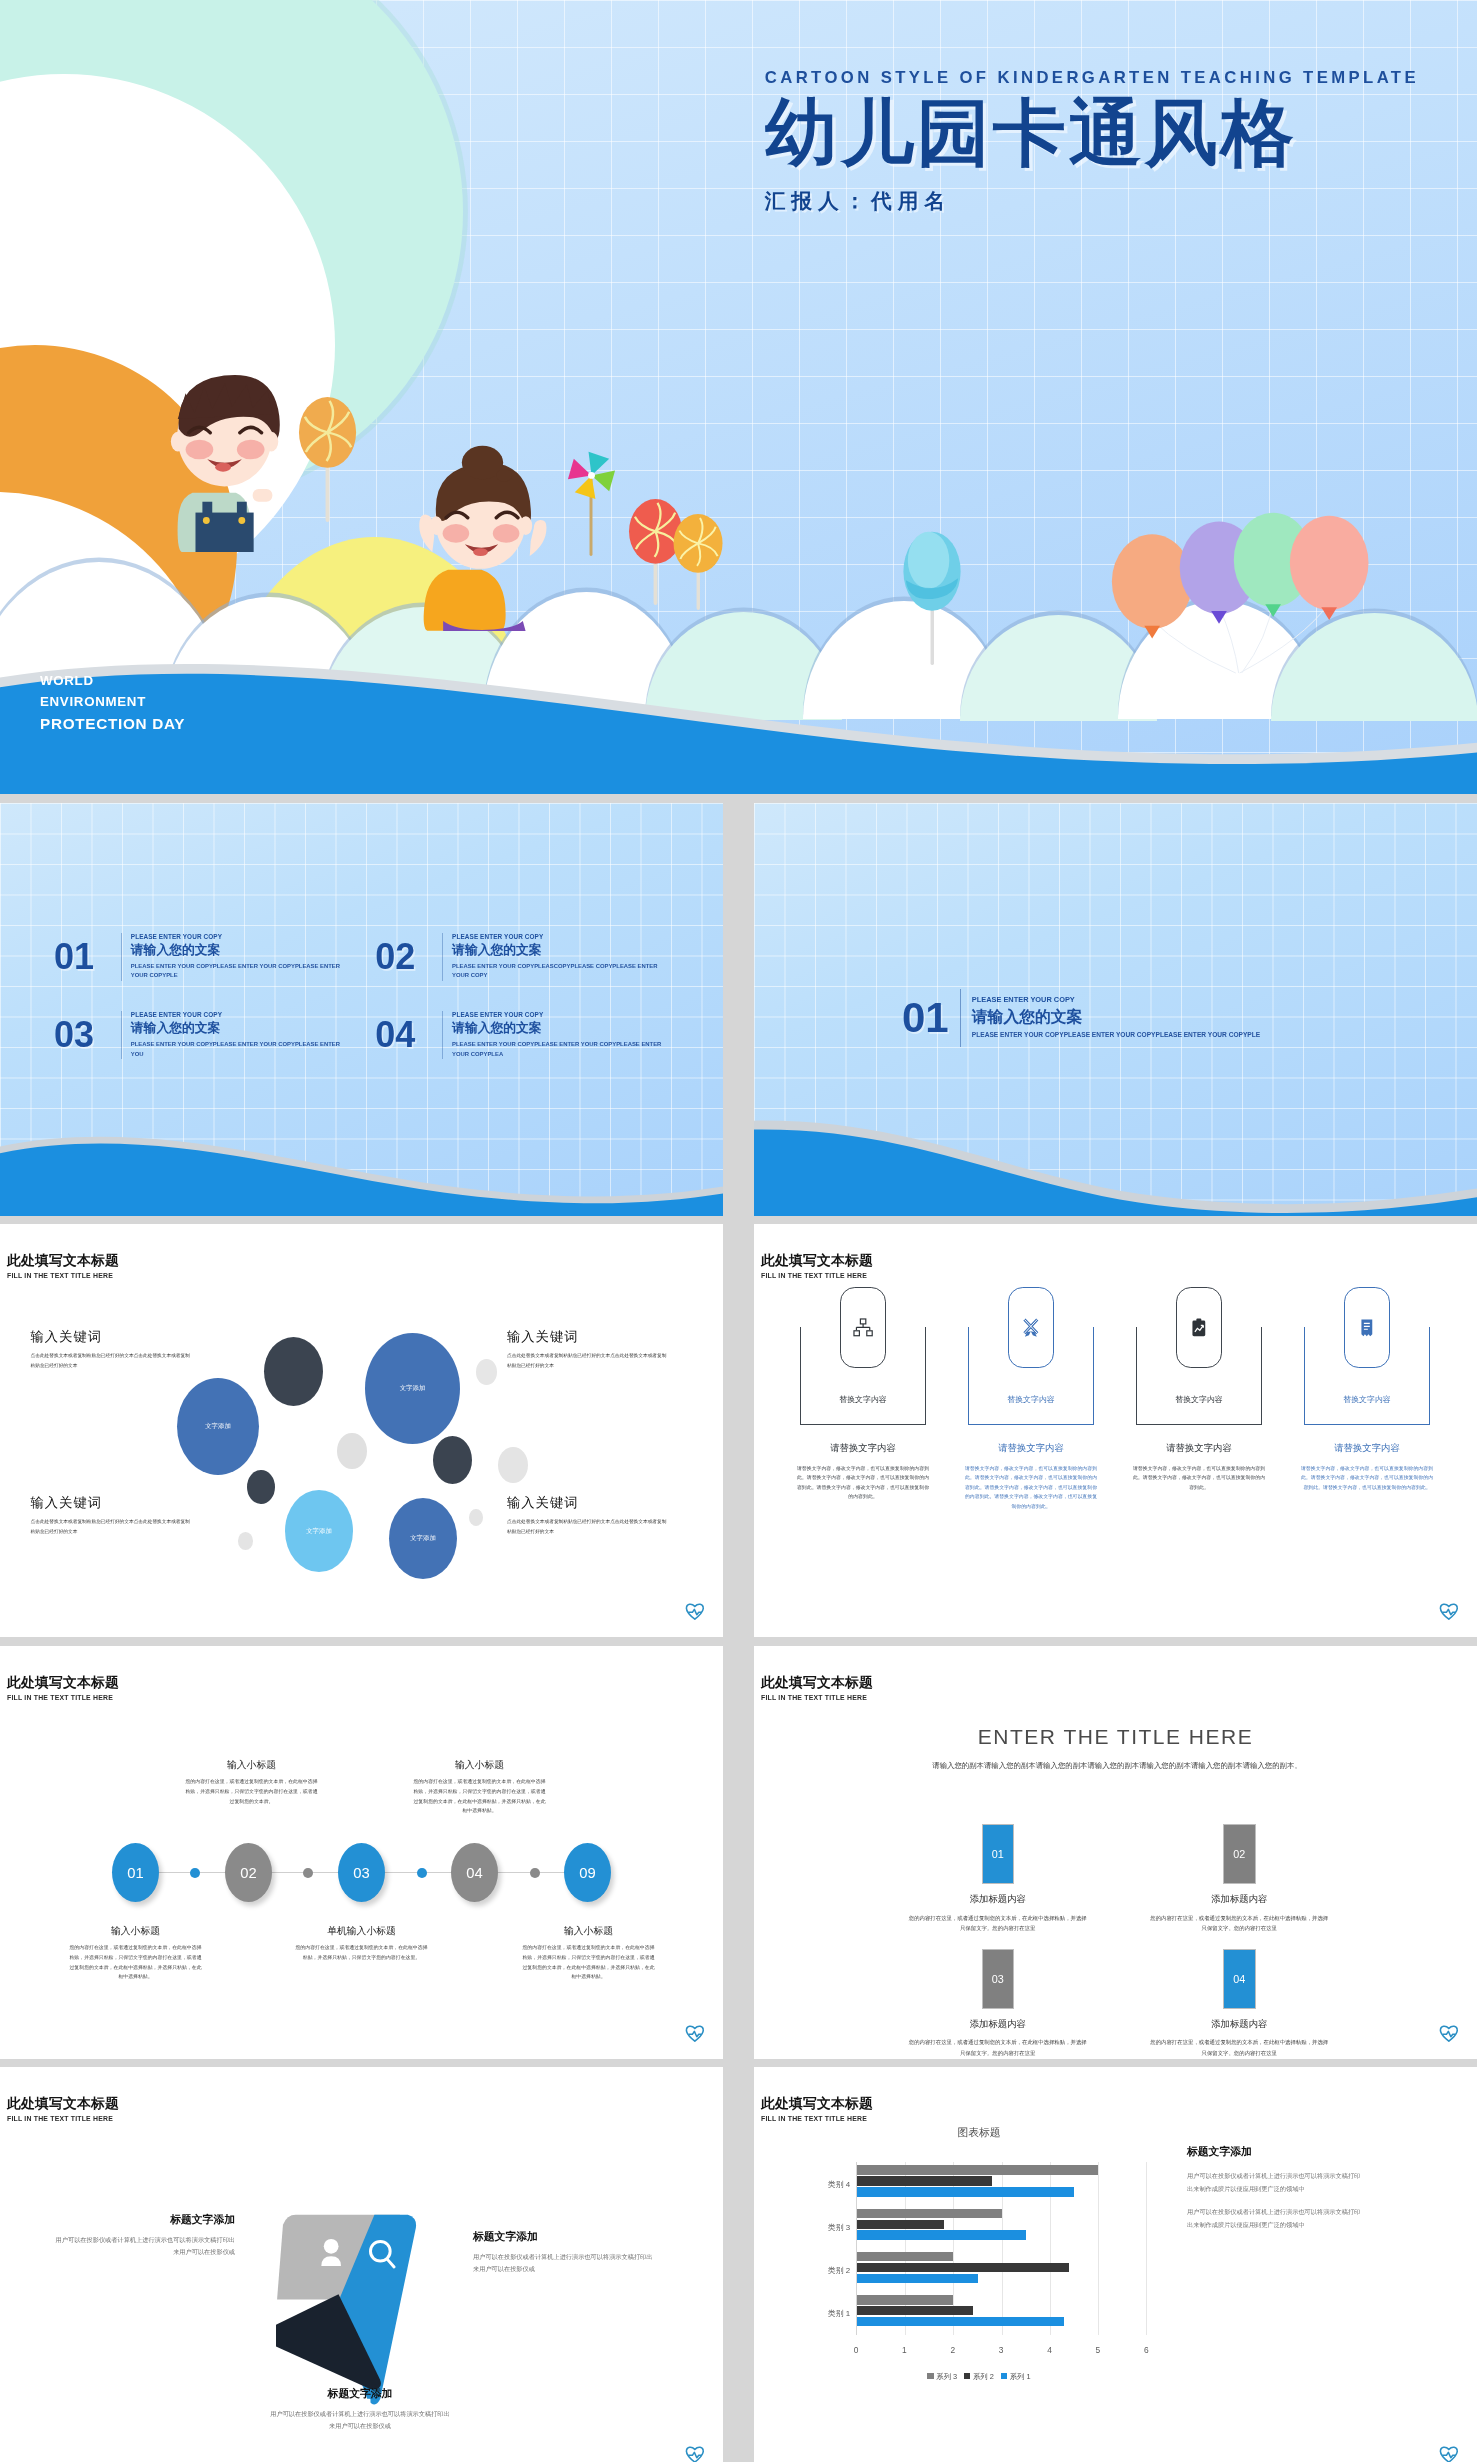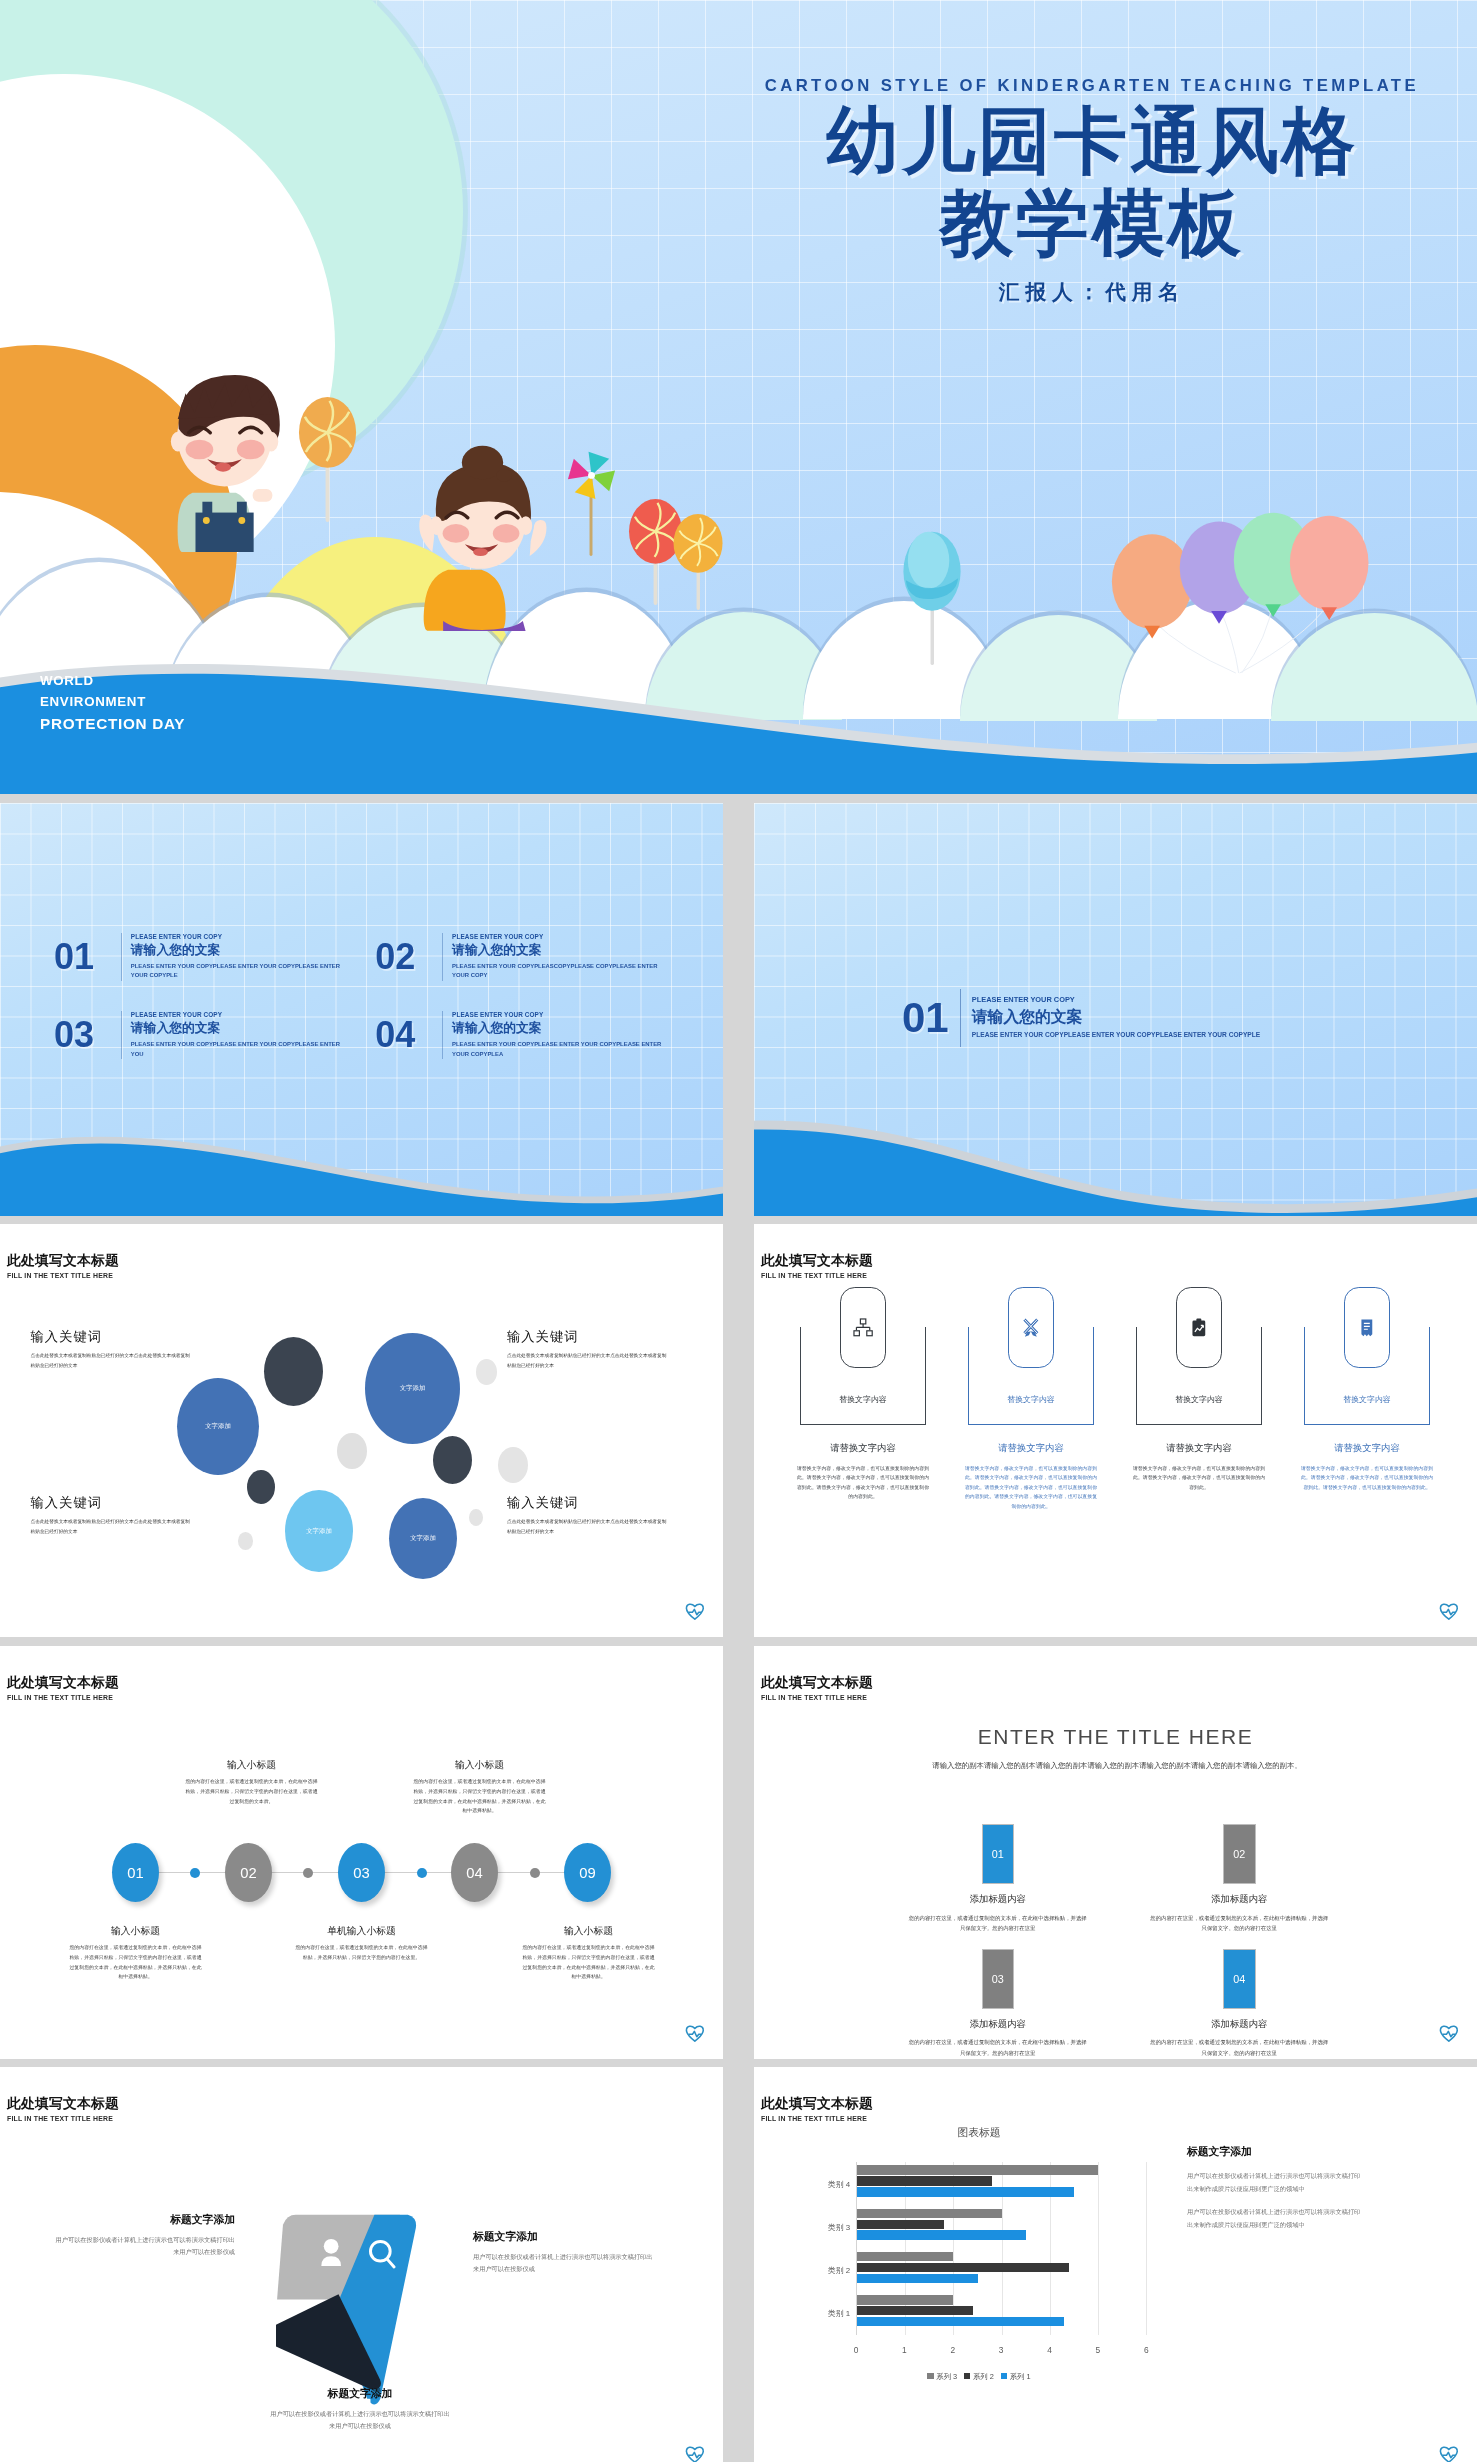--- a/index.html
+++ b/index.html
@@ -71,22 +71,22 @@
   .yellow-arc{
     position:absolute; left:217px; top:537px;
     width:315px; height:217px; border-radius:50% 50% 0 0/100% 100% 0 0;
     background:#f6f07e;
   }
   .cloud{
     position:absolute; border-radius:50% 50% 0 0 / 100% 100% 0 0;
     box-shadow:0 -4.4px 0 0 rgba(140,175,215,.55);
   }
   .cover-title-wrap{
-    position:absolute; right:58px; top:76px;
-    text-align:center; z-index:40;
+    position:absolute; right:58px; top:68px;
+    text-align:left; z-index:40;
   }
   .cover-eyebrow{
     font-size:16.7px; letter-spacing:3.4px; font-weight:bold;
     color:#1e4f9c; white-space:nowrap;
   }
   .cover-title{
     font-size:73px; font-weight:bold; color:#12448f;
     line-height:1.13; letter-spacing:3px;
     text-shadow:3.4px 3.4px 0 rgba(255,255,255,.55);
     margin-top:4px;
@@ -358,21 +358,20 @@
     <ellipse cx="356" cy="128" rx="80" ry="96" fill="#9fe8bf"></ellipse>
     <path d="M340 218 l32 0 l-16 26z" fill="#53d38c"></path>
     <ellipse cx="470" cy="134" rx="80" ry="96" fill="#f9aca0"></ellipse>
     <path d="M454 224 l32 0 l-16 26z" fill="#f0705a"></path>
   </svg>
 
   <div class="cover-title-wrap">
     <div class="cover-eyebrow">CARTOON STYLE OF KINDERGARTEN TEACHING TEMPLATE</div>
     <div class="cover-title">
       <div>幼儿园卡通风格</div>
-      <div>教学模板</div>
     </div>
     <div class="cover-sub">汇报人：代用名</div>
   </div>
 
   <svg class="cover-bluewave" viewBox="0 0 3000 320" preserveAspectRatio="none">
     <path d="M0 84 C 500 4 1100 118 1700 188 C 2250 252 2650 250 3000 216 L3000 320 L0 320 Z" fill="#d8dde2"></path>
     <path d="M0 104 C 500 24 1100 138 1700 208 C 2250 272 2650 270 3000 236 L3000 320 L0 320 Z" fill="#1b8fe0"></path>
   </svg>
   <div class="cover-footer">
     <div>WORLD</div>

